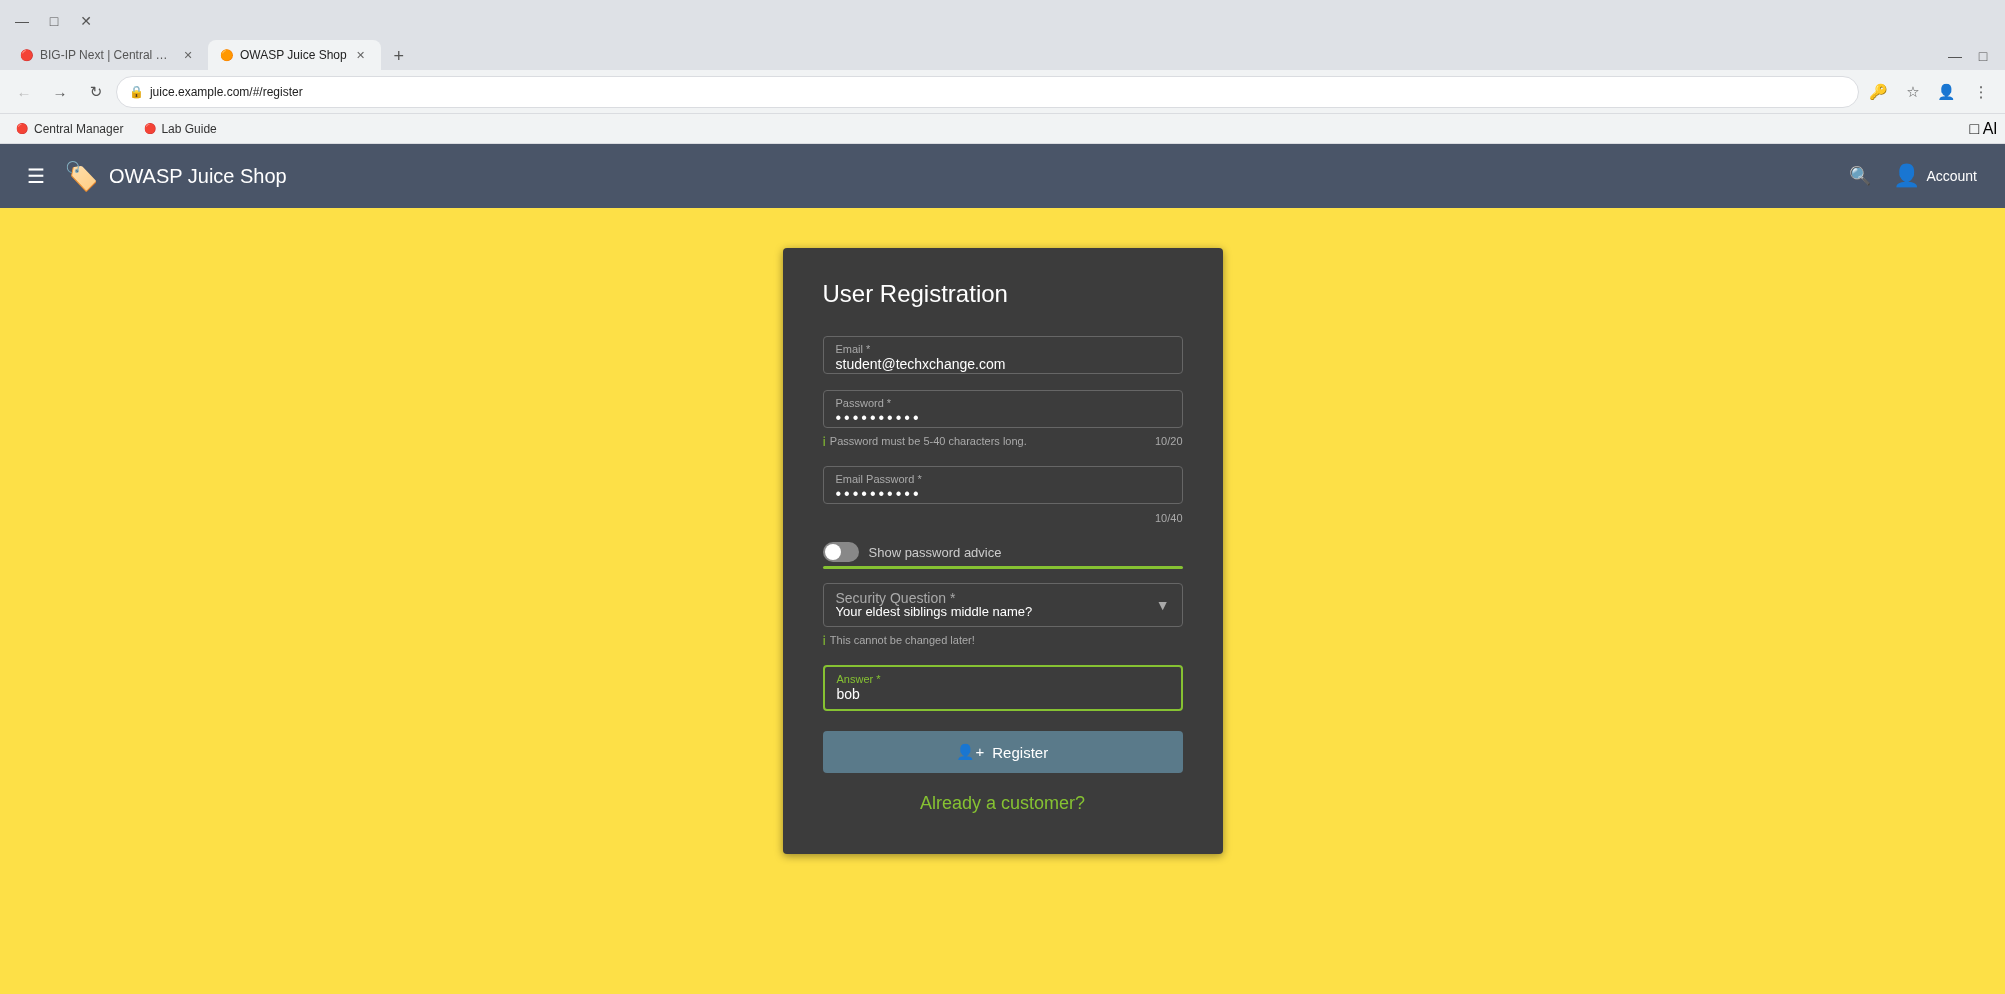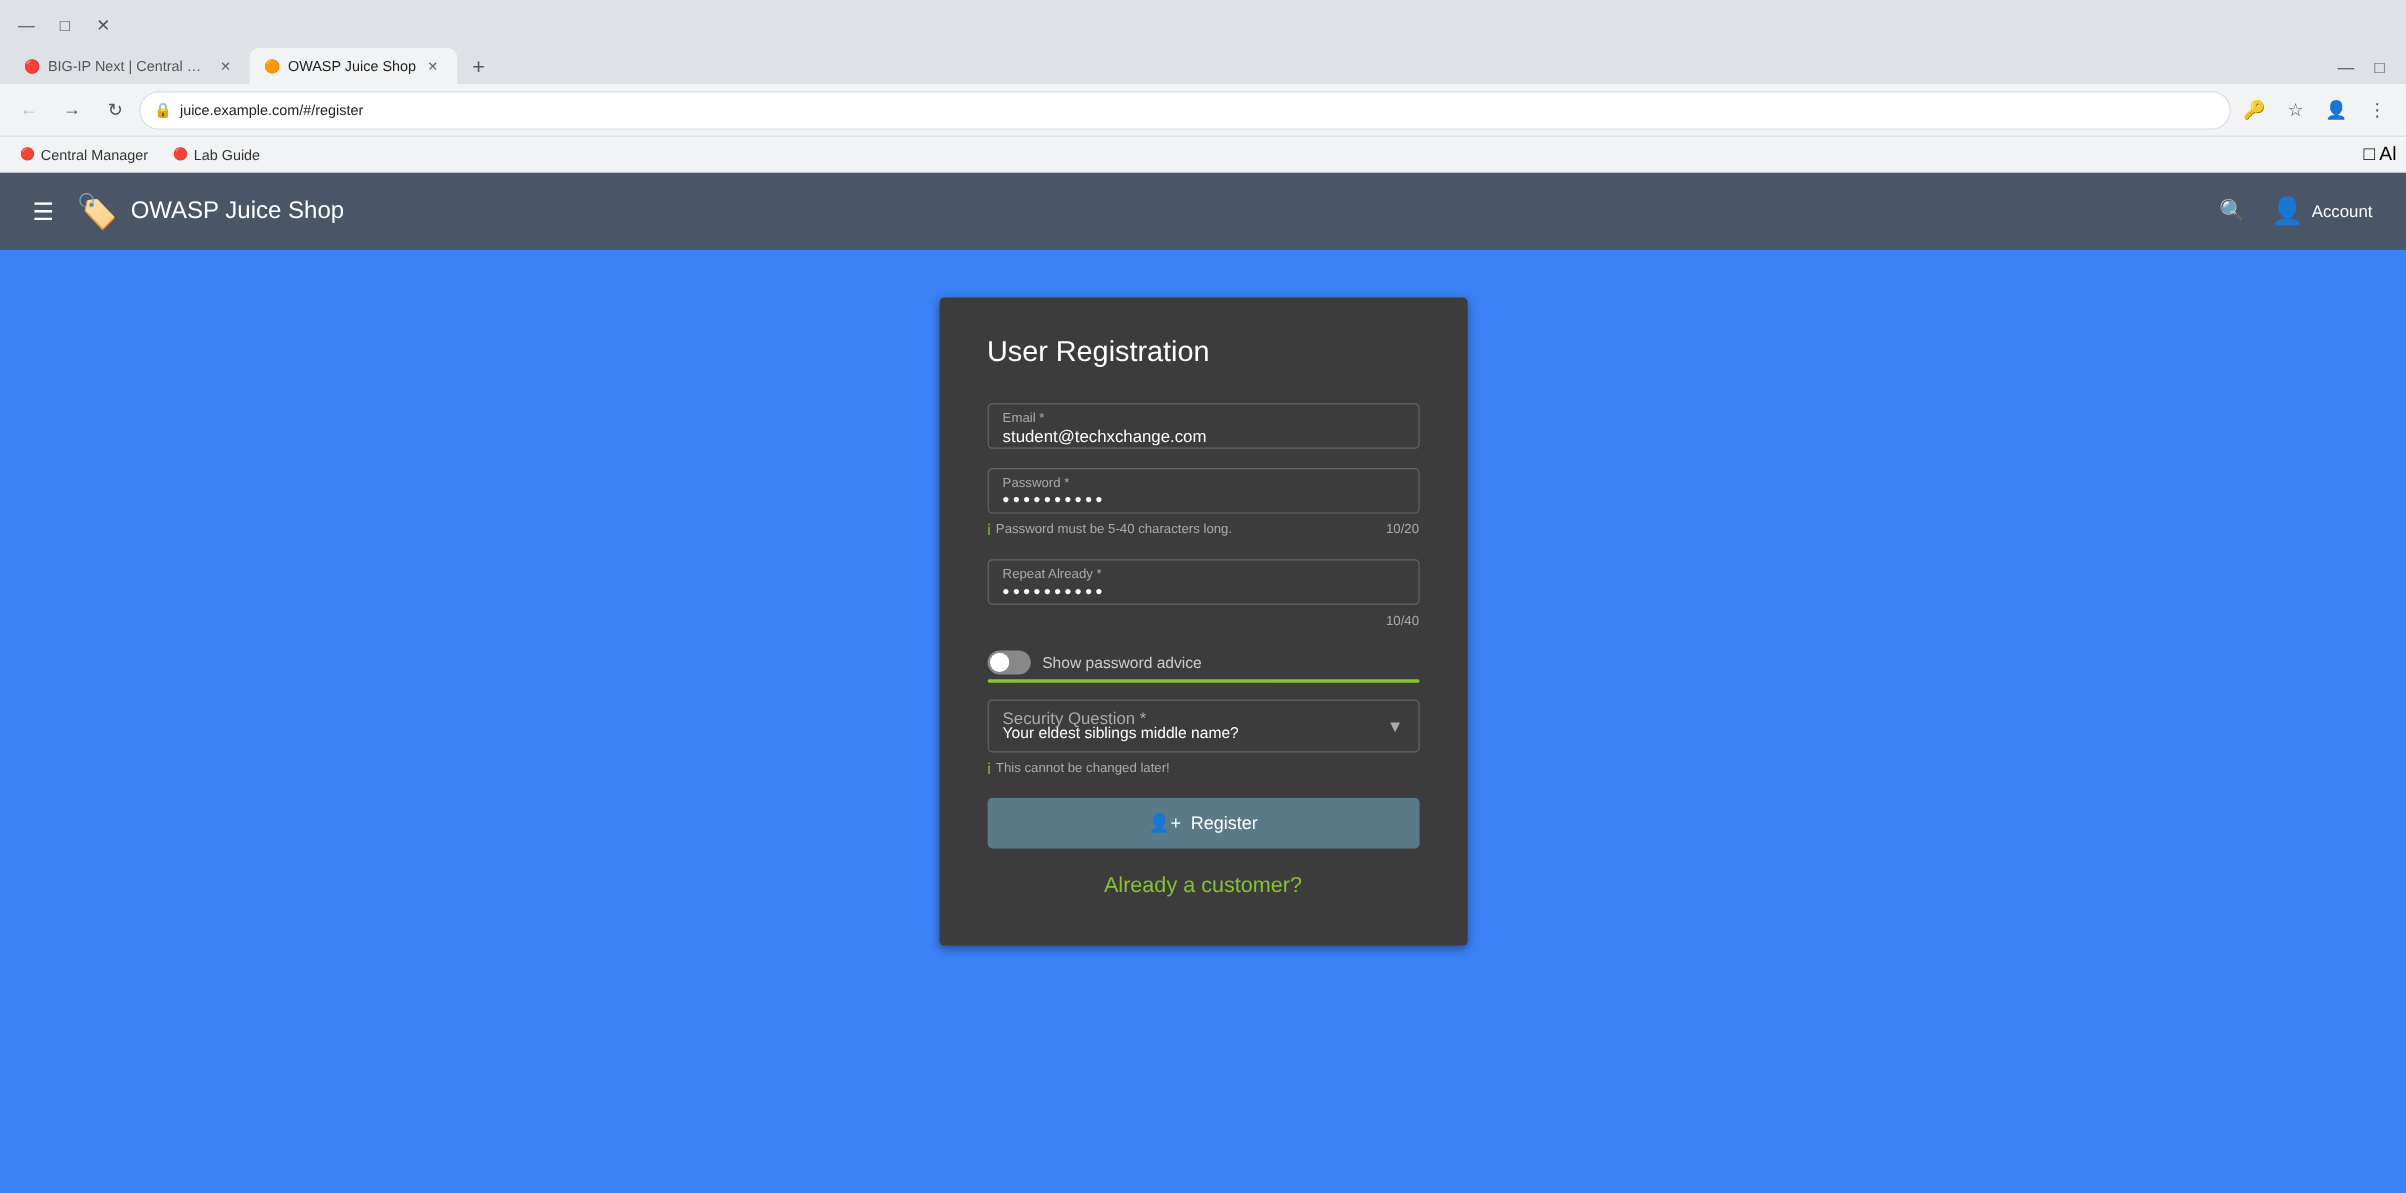--- a/index.html
+++ b/index.html
@@ -203,21 +203,21 @@
       font-size: 22px;
       color: #fff;
     }
     .account-text {
       font-size: 14px;
       color: #fff;
     }
 
     
     .main-content {
-      background: #3b82f6;
+      background: #fde047;
       min-height: calc(994px - 36px - 34px - 44px - 30px - 64px);
       display: flex;
       justify-content: center;
       align-items: flex-start;
       padding: 40px 0;
     }
 
     
     .reg-card {
       background: #3c3c3c;
@@ -538,21 +538,21 @@
         <div class="field-hint-left">
           <span class="field-hint-icon">ℹ</span>
           <span>Password must be 5-40 characters long.</span>
         </div>
         <span class="field-counter">10/20</span>
       </div>
     </div>
 
     <div class="form-field">
       <div class="field-wrapper">
-        <span class="field-label">Repeat Already *</span>
+        <span class="field-label">Email Password *</span>
         <span class="password-dots field-input">••••••••••</span>
       </div>
       <div style="text-align:right; margin-top:4px;">
         <span class="field-counter">10/40</span>
       </div>
     </div>
 
     <div class="show-password-row">
       <div class="toggle-switch">
         <div class="knob"></div>
@@ -571,20 +571,24 @@
           <option>Your childhood nickname?</option>
         </select>
         <span class="select-arrow">▼</span>
       </div>
       <div class="cannot-change-hint">
         <span class="cannot-change-icon">ℹ</span>
         <span>This cannot be changed later!</span>
       </div>
     </div>
 
+    <div class="answer-wrapper">
+      <span class="answer-label">Answer *</span>
+      <input class="answer-input" type="text" value="bob" style="">
+    </div>
 
     <button class="register-btn">
       <span>👤+</span>
       <span>Register</span>
     </button>
 
     <div style="text-align:center;">
       <a class="already-customer">Already a customer?</a>
     </div>
   </div>

